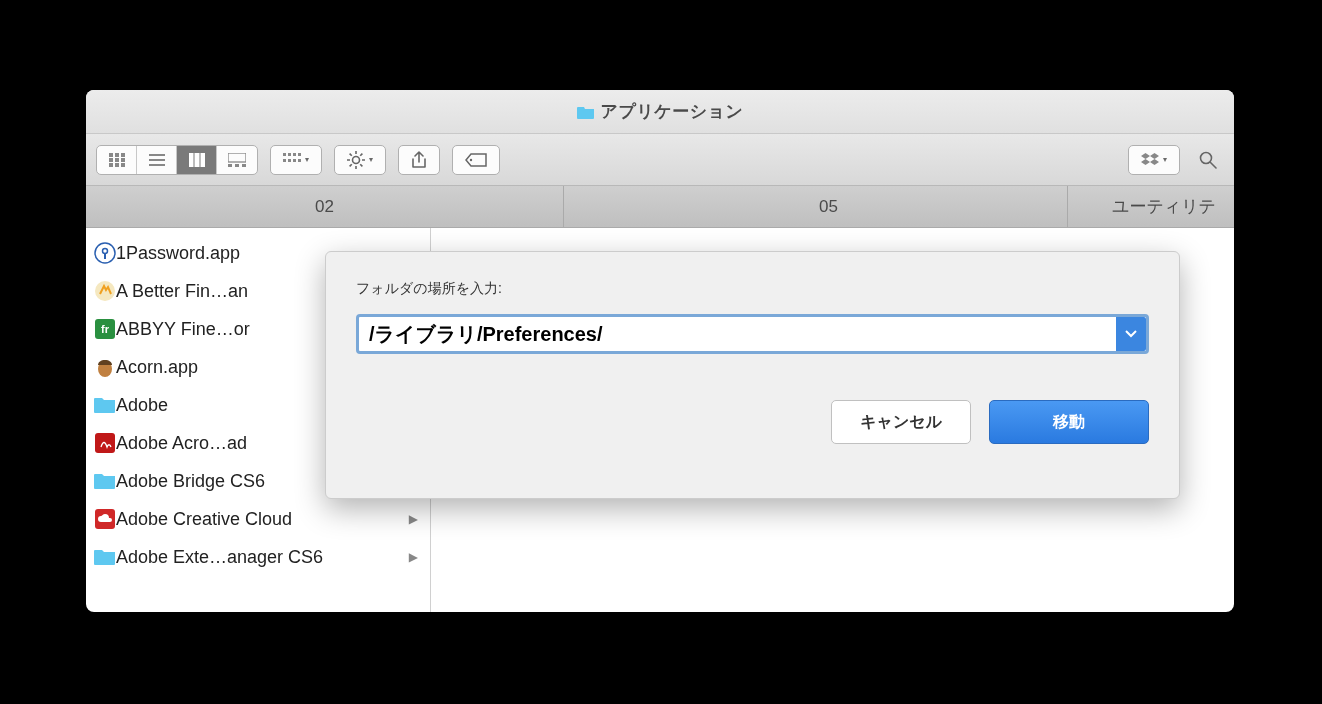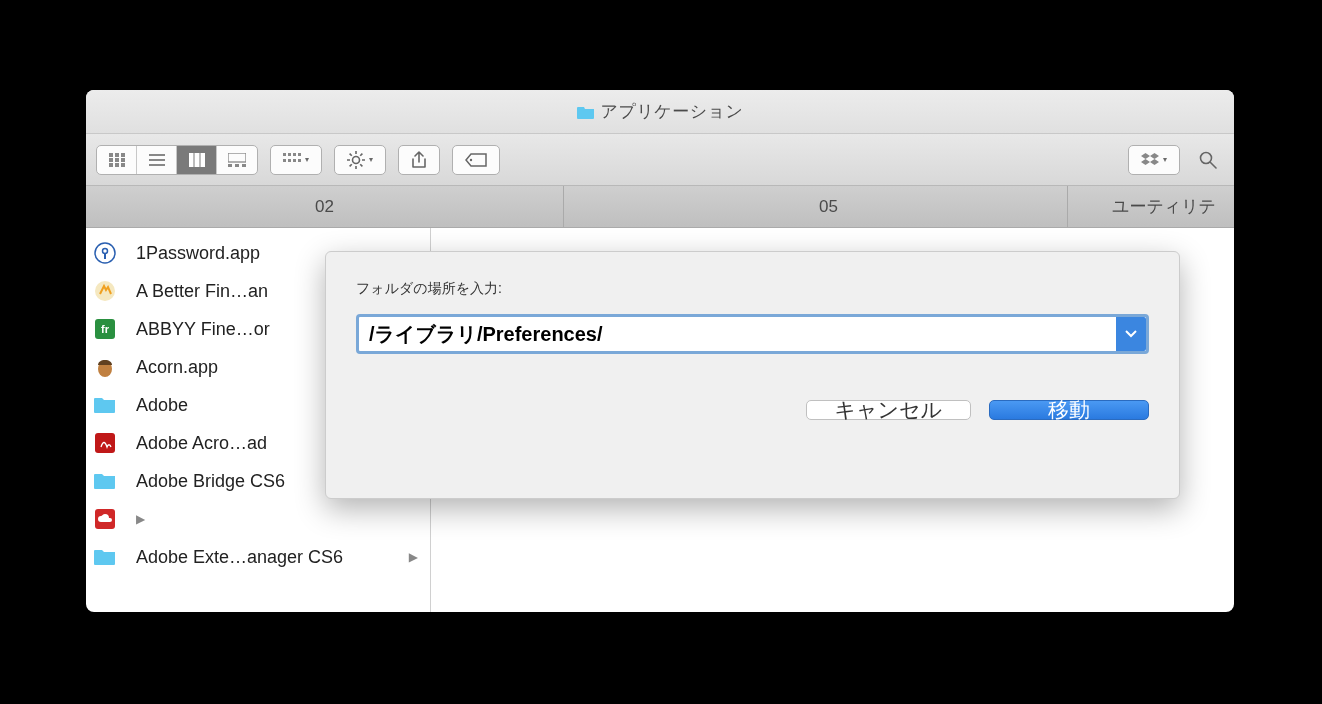--- a/index.html
+++ b/index.html
@@ -26,20 +26,21 @@
       background: linear-gradient(#ececec, #e0e0e0);
       border-bottom: 1px solid #c8c8c8;
       display: flex;
       align-items: center;
       justify-content: center;
     }
     .title-wrap {
       display: flex;
       align-items: center;
       gap: 6px;
+      font-weight: bold;
     }
     .folder-glyph {
       width: 18px;
       height: 14px;
       display: inline-flex;
     }
     .title-text {
       font-size: 17px;
       color: #4a4a4a;
       letter-spacing: 0.5px;
@@ -122,21 +123,21 @@
       width: 345px;
       border-right: 1px solid #d0d0d0;
       overflow-y: hidden;
       padding-top: 6px;
     }
     .file-row {
       display: flex;
       align-items: center;
       height: 38px;
       padding: 0 8px;
-      gap: 20px;
+      gap: 0;
       font-size: 18px;
       color: #222;
       cursor: pointer;
     }
     .file-icon {
       width: 22px;
       height: 22px;
       display: flex;
       align-items: center;
       justify-content: center;
@@ -201,29 +202,30 @@
       cursor: pointer;
       border-radius: 0 2px 2px 0;
     }
     .sheet-buttons {
       display: flex;
       justify-content: flex-end;
       gap: 18px;
       margin-top: 46px;
     }
     .btn {
-      height: 20px;
+      height: 44px;
       padding: 0 28px;
       border-radius: 5px;
-      font-size: 21px;
+      font-size: 16px;
       display: flex;
       align-items: center;
       justify-content: center;
       cursor: pointer;
       min-width: 100px;
+      font-weight: bold;
     }
     .btn-default {
       background: #fff;
       border: 1px solid #c0c0c0;
       color: #333;
     }
     .btn-primary {
       background: linear-gradient(#4a99f3, #2a7ae0);
       border: 1px solid #2a6bc0;
       color: #fff;
@@ -417,20 +419,21 @@
         <span class="file-name">Adobe Bridge CS6</span>
         <span class="disclosure">▶</span>
       </div>
       <div class="file-row">
         <span class="file-icon">
             <svg viewBox="0 0 22 22">
               <rect x="1" y="1" width="20" height="20" rx="3" fill="#d02828"></rect>
               <path d="M7 14a3 3 0 1 1 0-6c1 0 2-2 4-2a4 4 0 0 1 4 4h1a2 2 0 0 1 0 4H7z" fill="#fff"></path>
             </svg>
           </span>
+        <span class="file-name">Adobe Creative Cloud</span>
         <span class="disclosure">▶</span>
       </div>
       <div class="file-row">
         <span class="file-icon">
             <svg viewBox="0 0 22 18">
               <path d="M1 2h7l2 2h11v12a1 1 0 0 1-1 1H1a1 1 0 0 1-1-1V3a1 1 0 0 1 1-1z" fill="#5ec8f0"></path>
             </svg>
           </span>
         <span class="file-name">Adobe Exte…anager CS6</span>
         <span class="disclosure">▶</span>

